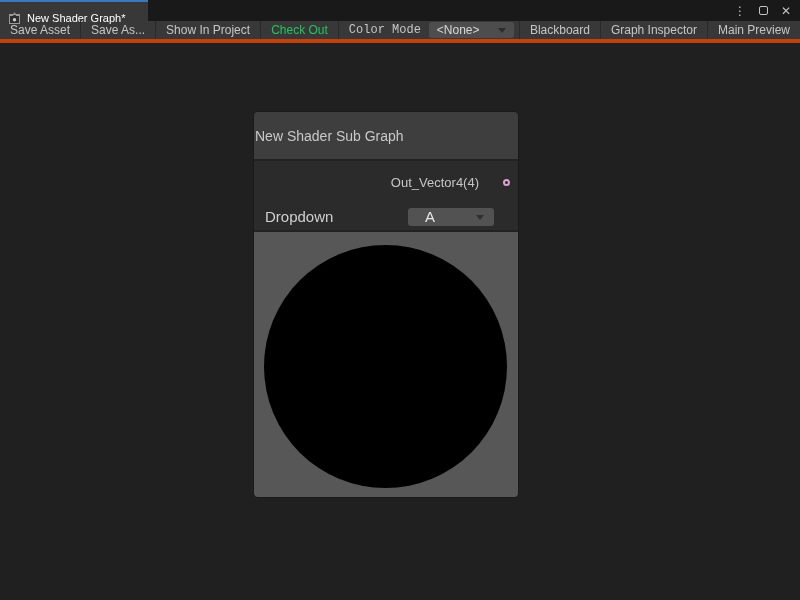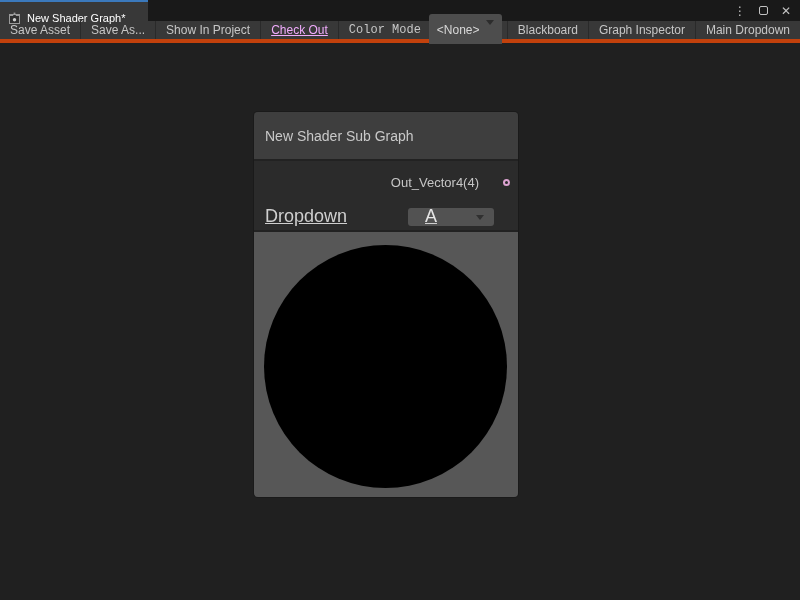--- a/index.html
+++ b/index.html
@@ -45,32 +45,32 @@
     display: flex; align-items: stretch;
     font-size: 12px; color: #c6c6c6;
   }
   .tb-btn {
     display: flex; align-items: center;
     padding: 0 10px;
     border-right: 1px solid #2a2a2a;
     white-space: nowrap; cursor: default;
   }
   .tb-btn.right { border-right: none; border-left: 1px solid #2a2a2a; }
-  .tb-btn.disabled { color: #f0abfc; text-decoration: underline; }
+  .tb-btn.disabled { color: #22c55e; }
   .tb-flex { flex: 1; }
   .tb-label {
     display: flex; align-items: center;
     padding: 0 8px 0 10px; white-space: nowrap; font-family: Liberation Mono, monospace;
   }
   .tb-dropdown {
     align-self: center;
     width: 99px; height: 16px;
     background: #4d4d4d; border-radius: 3px;
     display: flex; align-items: center;
-    padding: 16px 8px; margin-right: 5px;
+    padding: 0 8px; margin-right: 5px;
     color: #d8d8d8; position: relative; cursor: default; text-align: center;
   }
   .tb-dropdown .caret {
     position: absolute; right: 8px; top: 6px;
     width: 0; height: 0;
     border-left: 4px solid transparent;
     border-right: 4px solid transparent;
     border-top: 5px solid #2c2c2c;
   }
 
@@ -82,44 +82,43 @@
     position: absolute; left: 254px; top: 68px;
     width: 264px; height: 385px;
     border-radius: 4px; overflow: hidden;
     background: #2b2b2b;
     box-shadow: 0 0 0 1px #1a1a1a;
     display: flex; flex-direction: column;
   }
   .node-title {
     height: 47px; background: #3e3e3e;
     display: flex; align-items: center;
-    padding-left: 11px;
+    padding-left: 1px;
     color: #c9c9c9; font-size: 14px;
     flex: 0 0 auto;
   }
   .node-divider { height: 2px; background: #222222; flex: 0 0 auto; }
   .node-port-row {
     height: 42px; background: #2b2b2b;
     display: flex; align-items: center; justify-content: flex-end;
     padding-right: 8px; gap: 24px;
     color: #c6c6c6; font-size: 13px;
     flex: 0 0 auto;
   }
   .port-dot {
     width: 7px; height: 7px;
     border: 2px solid #dca3d1; border-radius: 50%;
     background: transparent; flex: 0 0 auto;
   }
   .node-dropdown-row {
     height: 27px; background: #2b2b2b;
     display: flex; align-items: center; justify-content: space-between;
     padding-left: 11px; padding-right: 24px;
-    color: #cfcfcf; font-size: 18px;
+    color: #cfcfcf; font-size: 15px;
     flex: 0 0 auto;
-    text-decoration: underline;
   }
   .node-dropdown {
     width: 86px; height: 18px;
     background: #525252; border-radius: 3px;
     display: flex; align-items: center;
     padding-left: 17px;
     color: #e6e6e6; position: relative; cursor: default;
   }
   .node-dropdown .caret {
     position: absolute; right: 10px; top: 7px;
@@ -167,21 +166,21 @@
   <div class="tb-btn">Show In Project</div>
   <div class="tb-btn disabled">Check Out</div>
   <div class="tb-flex"></div>
   <div class="tb-label">Color Mode</div>
   <div class="tb-dropdown">
     <span>&lt;None&gt;</span>
     <span class="caret"></span>
   </div>
   <div class="tb-btn right">Blackboard</div>
   <div class="tb-btn right">Graph Inspector</div>
-  <div class="tb-btn right">Main Dropdown</div>
+  <div class="tb-btn right">Main Preview</div>
 </div>
 
 <div class="canvas">
 
   <div class="node">
     <div class="node-title">
       <span>New Shader Sub Graph</span>
     </div>
     <div class="node-divider"></div>
     <div class="node-port-row">

